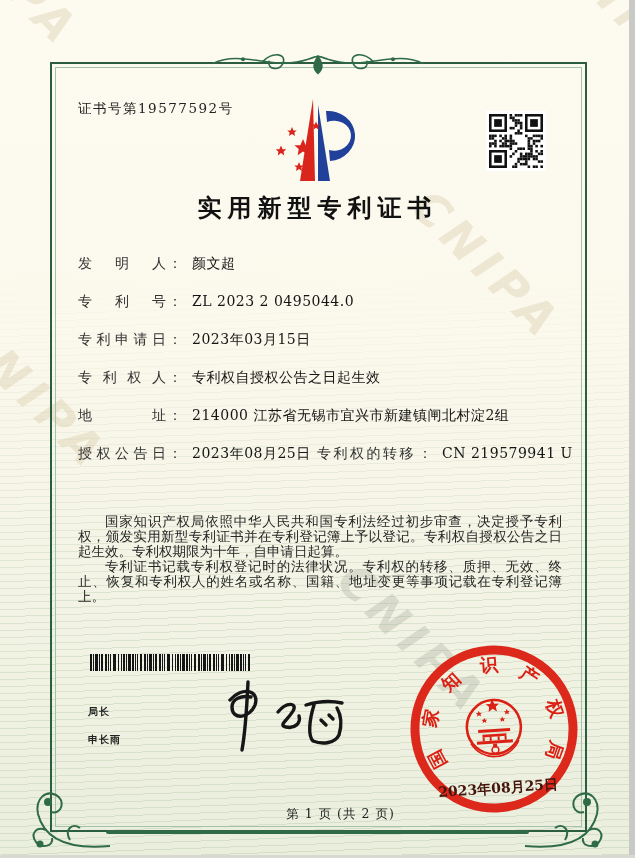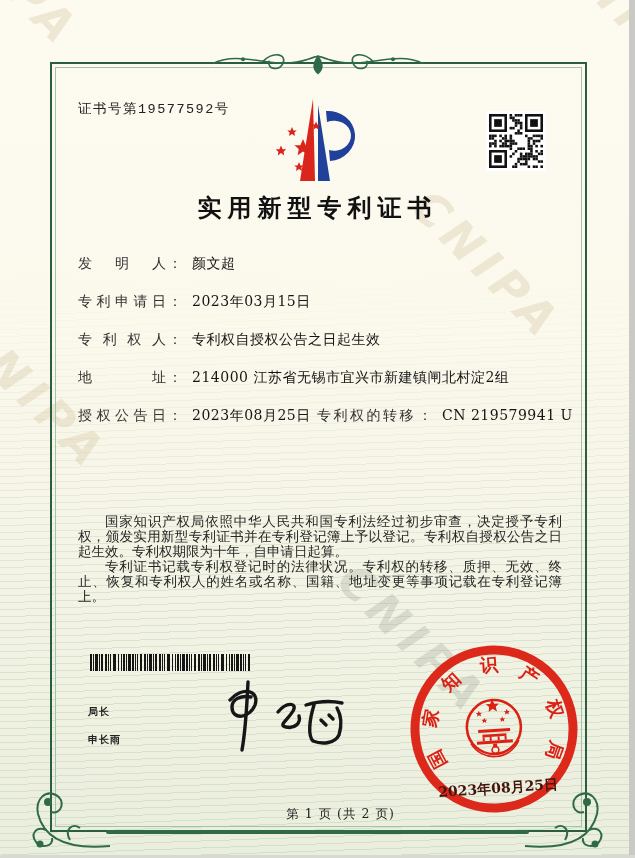--- a/index.html
+++ b/index.html
@@ -20,21 +20,21 @@
   .wm.greenish{color:rgba(150,158,140,.28);}
 
   .frame{position:absolute;left:50px;top:62px;width:533px;height:766px;border:2px solid #2b5e40;}
   .frame-inner{position:absolute;inset:3px;border:1px solid #a4c2aa;}
   .bottom-bar{position:absolute;left:106px;top:830px;right:106px;height:4px;background:#2f6b47;border-radius:2px;}
   .ornament{position:absolute;color:#2f6b47;}
   .orn-top{left:50%;top:62px;transform:translate(-50%,-52%);}
   .orn-bl{left:26px;top:782px;}
   .orn-br{right:26px;top:782px;transform:scaleX(-1);}
 
-  .cert-no{position:absolute;left:78px;top:100px;font-size:13.5px;letter-spacing:1.5px;color:#222;font-family:Liberation Mono, monospace;}
+  .cert-no{position:absolute;left:78px;top:100px;font-size:13.5px;letter-spacing:1.5px;color:#222;}
   .logo{position:absolute;left:50%;top:97px;transform:translateX(-50%);}
   .qr-wrap{position:absolute;left:486px;top:111px;width:60px;height:60px;background:#fff;padding:3px;box-sizing:border-box;}
   .title{position:absolute;left:0;right:0;top:192px;text-align:center;font-size:24px;font-weight:700;
          letter-spacing:6px;color:#111;}
 
   .fields{position:absolute;left:78px;top:254px;width:482px;font-size:14px;color:#1d1d1d;}
   .frow{position:relative;height:38px;line-height:18px;white-space:nowrap;}
   .flabel{display:inline-block;width:88px;text-align:justify;text-align-last:justify;color:#333;vertical-align:top;}
   .fcolon{margin:0 2px 0 2px;color:#333;}
   .fvalue{margin-left:8px;color:#151515;letter-spacing:.5px;}
@@ -248,20 +248,23 @@
       </svg>
   </div>
 
   <div class="title">实用新型专利证书</div>
 
   <div class="fields">
     <div class="frow">
       <span class="flabel">发明人</span><span class="fcolon">：</span><span class="fvalue">颜文超</span>
     </div>
     <div class="frow">
+      <span class="flabel">专利号</span><span class="fcolon">：</span><span class="fvalue">ZL 2023 2 0495044.0</span>
+    </div>
+    <div class="frow">
       <span class="flabel">专利申请日</span><span class="fcolon">：</span><span class="fvalue">2023年03月15日</span>
     </div>
     <div class="frow">
       <span class="flabel">专利权人</span><span class="fcolon">：</span><span class="fvalue">专利权自授权公告之日起生效</span>
     </div>
     <div class="frow">
       <span class="flabel">地址</span><span class="fcolon">：</span><span class="fvalue">214000 江苏省无锡市宜兴市新建镇闸北村淀2组</span>
     </div>
     <div class="frow">
       <span class="flabel">授权公告日</span><span class="fcolon">：</span><span class="fvalue">2023年08月25日</span>

